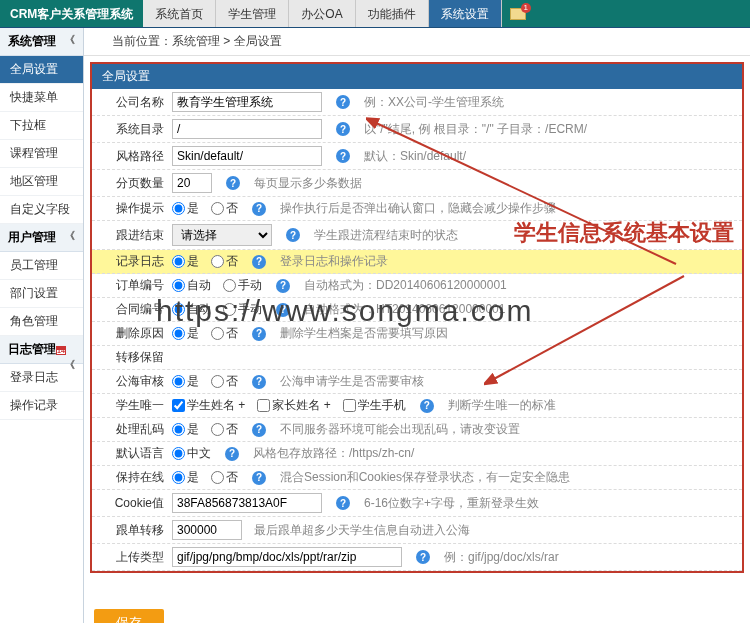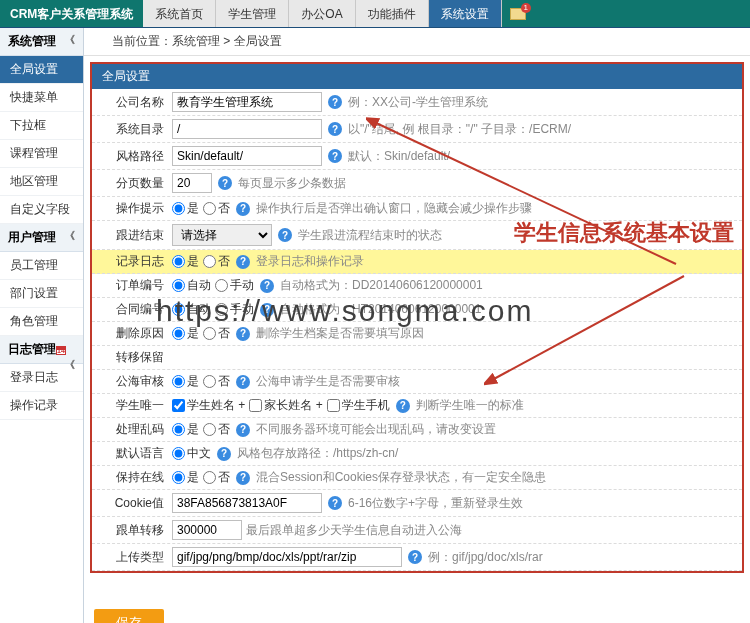--- a/index.html
+++ b/index.html
@@ -26,21 +26,21 @@
 
 .main { flex:1; padding: 0 0 8px 0; overflow: hidden; position: relative; }
 .breadcrumb { padding: 5px 28px; color: #404040; border-bottom: 1px solid #e0e0e0; }
 .panel { margin: 6px; border: 2px solid #c0392b; position: relative; }
 .panel-title { background: #2c6aa0; color: #fff; padding: 4px 10px; font-weight: normal; }
 .formwrap { background: #fff; }
 
 .row { display: flex; align-items: center; border-bottom: 1px dashed #dcdcdc; padding: 3px 0; min-height: 24px; }
 .row.hl { background: #fff79a; }
 .row .lab { width: 80px; text-align: right; padding-right: 8px; color: #333; }
-.row .ctl { display: flex; align-items: center; gap: 4px; flex: 1; }
+.row .ctl { display: flex; align-items: center; gap: 12px; flex: 1; }
 .tinput { height: 20px; border: 1px solid #bfbfbf; padding: 0 4px; font-size: 12px; }
 .w160{width:150px}.w40{width:40px}.w200{width:230px}
 select.tinput{ height:22px; }
 .help { color: #888; }
 .qicon { display:inline-flex; width:14px; height:14px; border-radius:50%; background:#3a8be0; color:#fff; font-size:10px; align-items:center; justify-content:center; font-weight:bold; margin:0 2px; }
 label.rad { display:flex; align-items:center; gap:2px; color:#333;}
 input[type=radio],input[type=checkbox]{margin:0;}
 
 .savebar { margin: 36px 10px 0; }
 .savebtn { background:#f39c12; color:#fff; border:none; padding:5px 22px; font-size:13px; cursor:pointer; border-radius:2px;}

